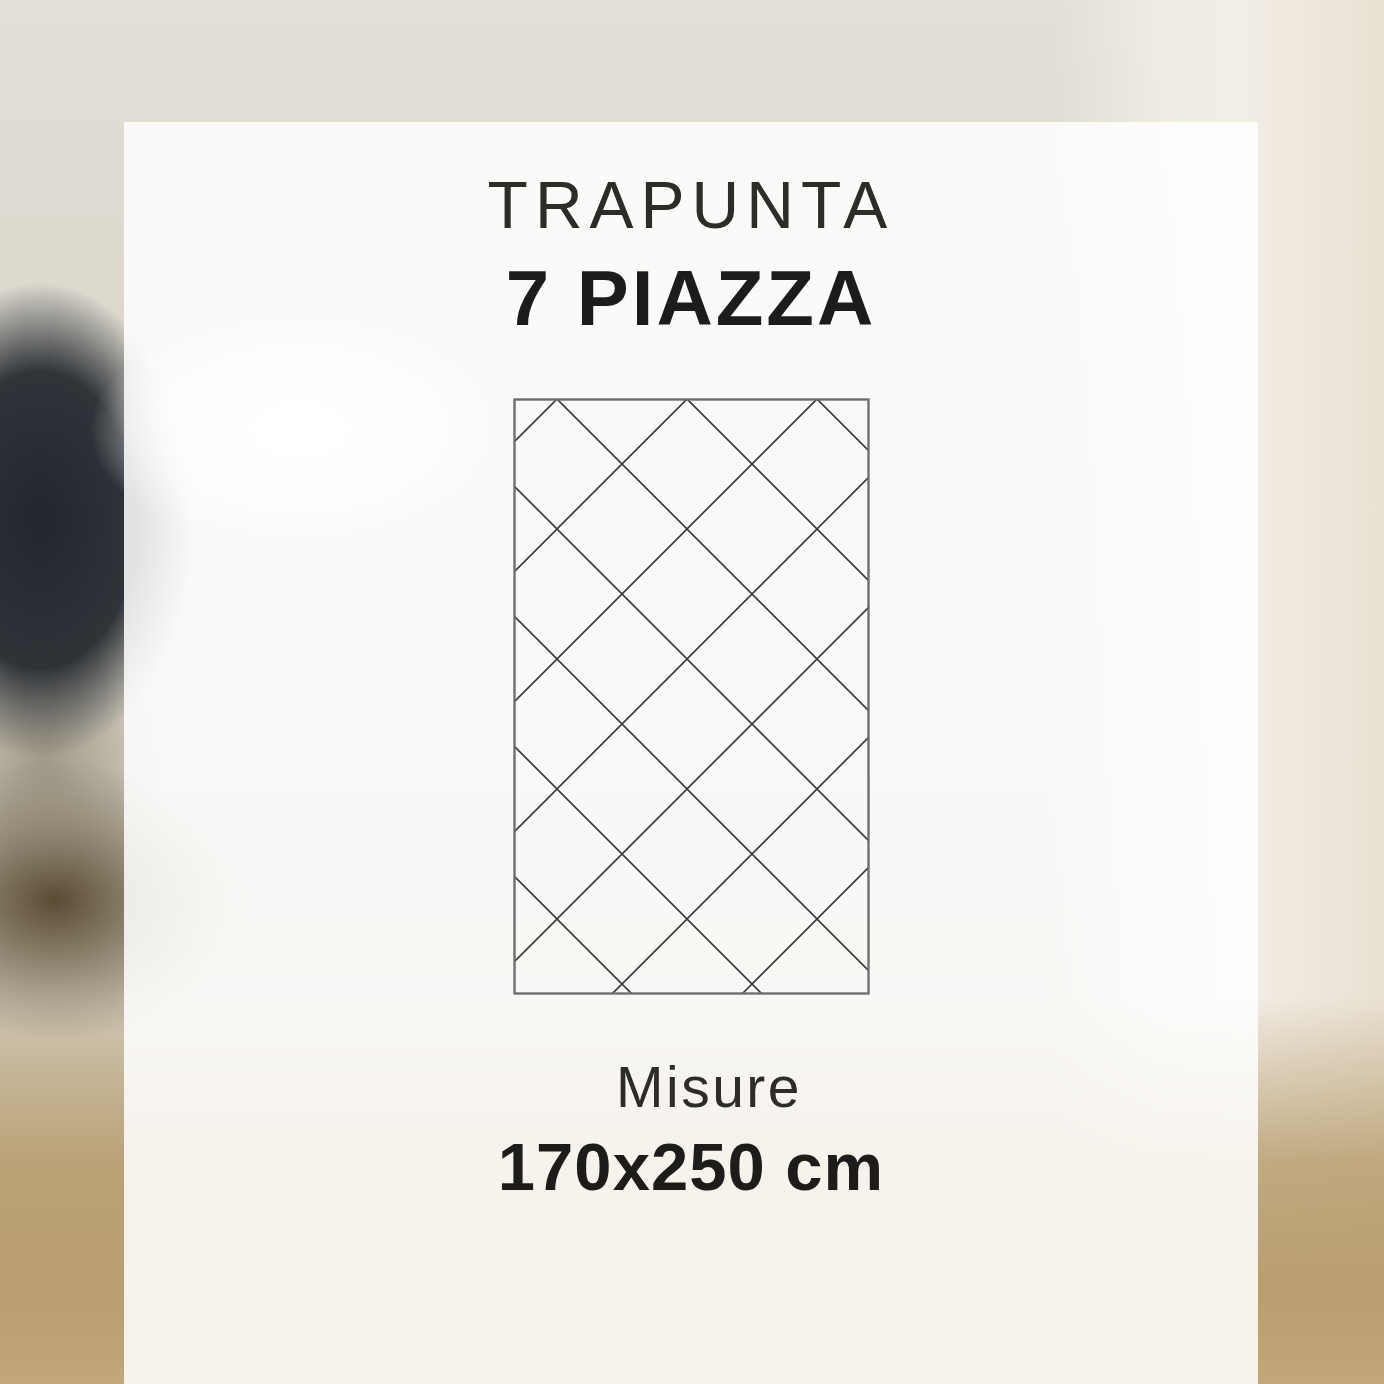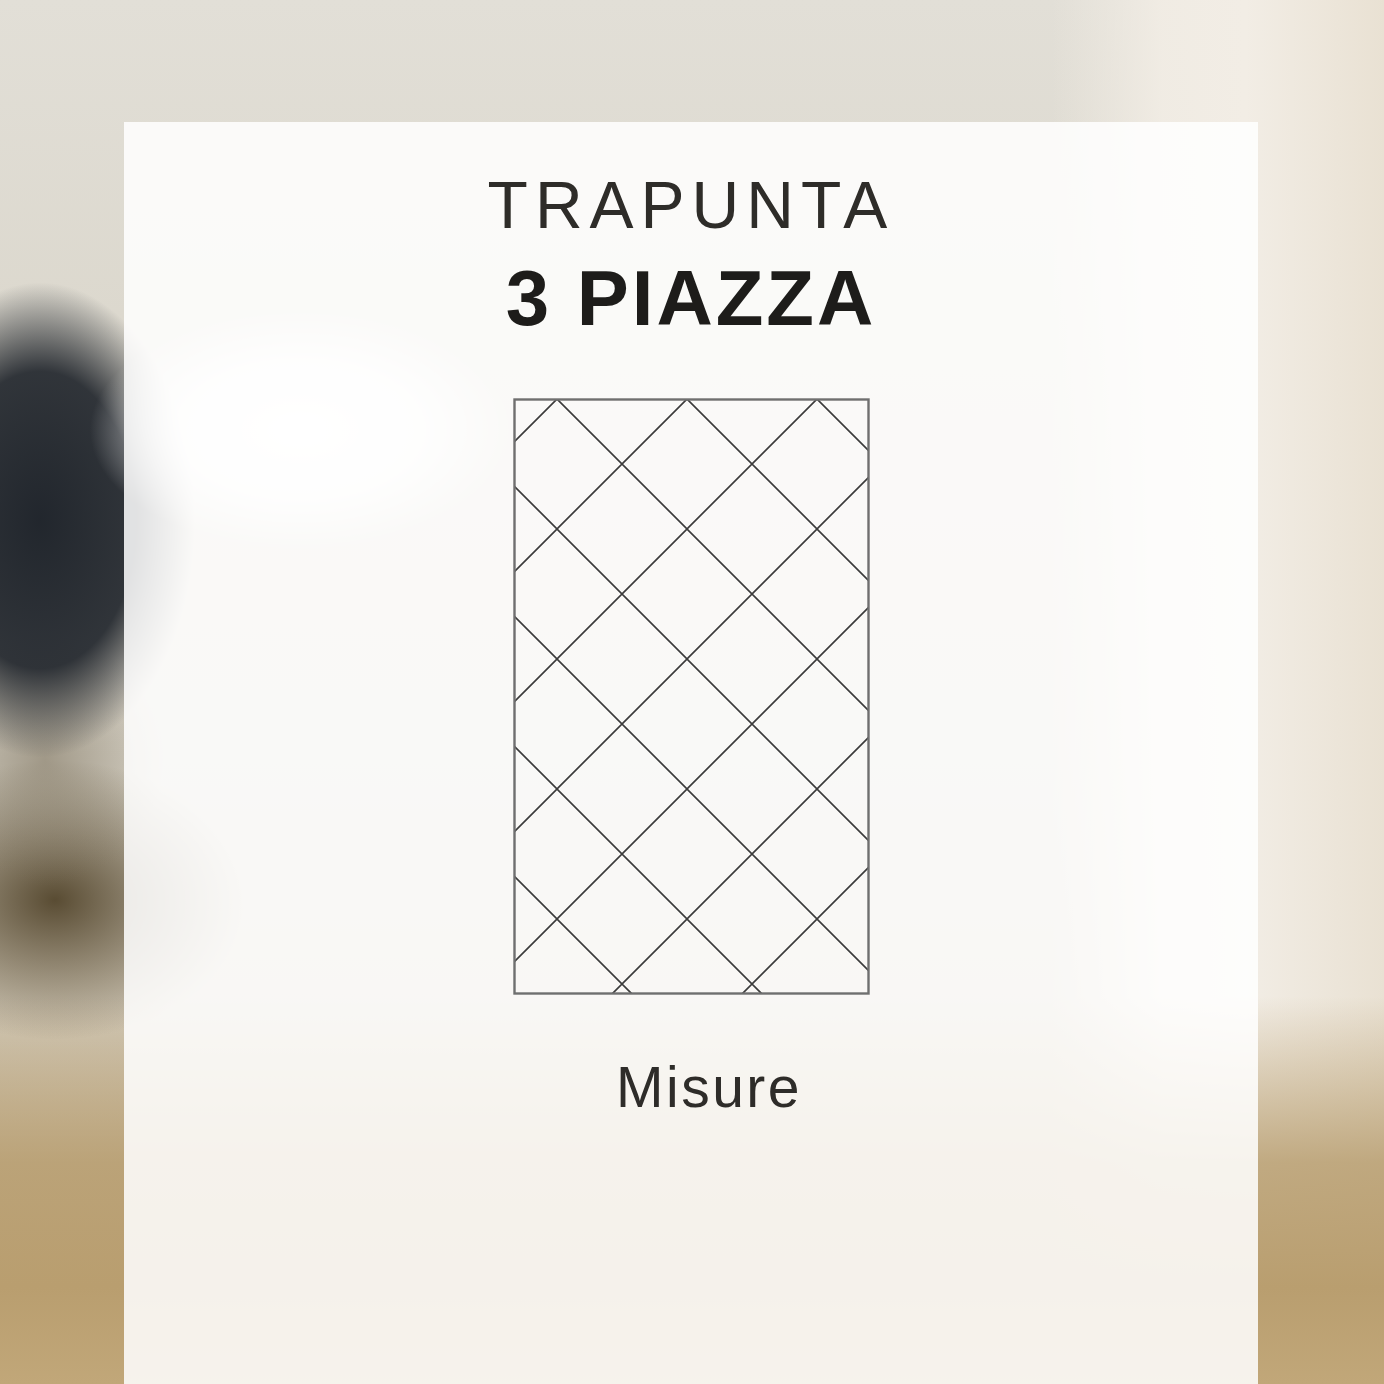--- a/index.html
+++ b/index.html
@@ -86,30 +86,31 @@
 <body>
 
 <div class="stage">
 
   <div class="bg"></div>
 
   <div class="card">
 
     <div class="title-main">TRAPUNTA</div>
 
-    <div class="title-sub">3 PIAZZA</div>
+    <div class="title-sub">7 PIAZZA</div>
 
     <div class="quilt">
       <svg width="357" height="597" viewBox="0 0 357 597" xmlns="http://www.w3.org/2000/svg">
         <defs>
           <pattern id="qpat" width="130" height="130" patternUnits="userSpaceOnUse" patternTransform="translate(44 1)">
             <path d="M0 0 L130 130 M130 0 L0 130" stroke="#3b3b3b" stroke-width="1.6" fill="none"></path>
           </pattern>
         </defs>
         <rect x="1.5" y="1.5" width="354" height="594" fill="url(#qpat)" stroke="#6f6f6f" stroke-width="2.4"></rect>
       </svg>
     </div>
 
     <div class="measure-label">Misure</div>
 
+    <div class="measure-value">170x250 cm</div>
 
   </div>
 </div>
 
 </body></html>

